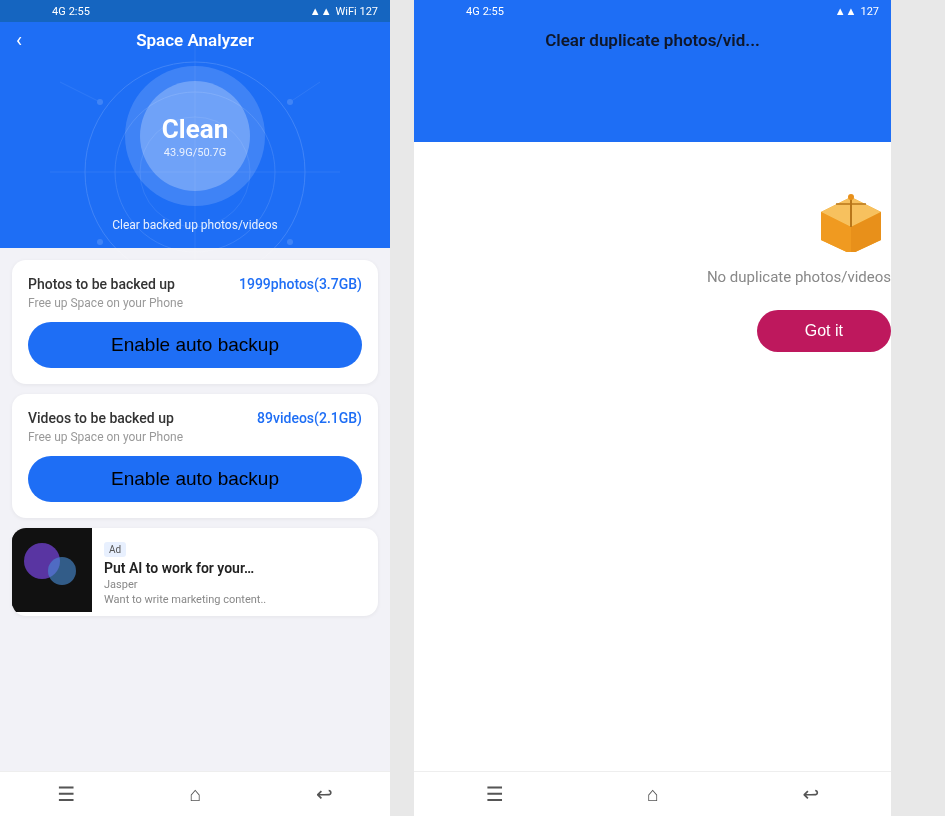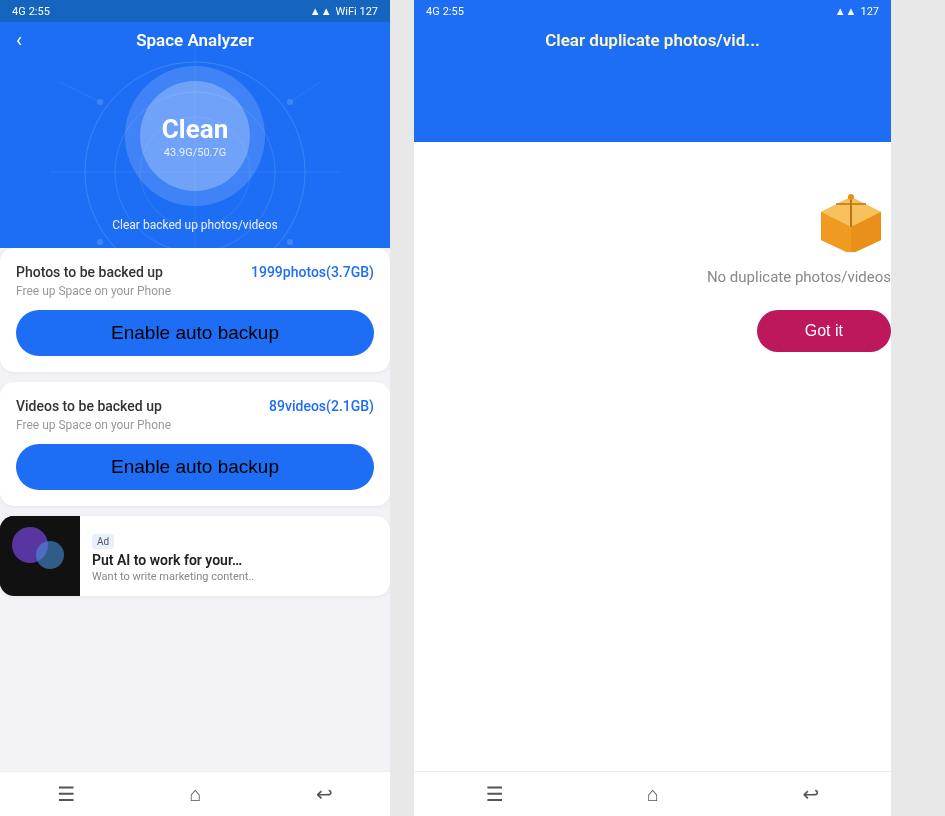--- a/index.html
+++ b/index.html
@@ -29,21 +29,21 @@
     .status-bar {
       background: #1565c0;
       color: white;
       font-size: 11px;
       padding: 4px 12px;
       display: flex;
       justify-content: space-between;
       align-items: center;
       min-height: 22px;
     }
-    .status-bar-left { display: flex; gap: 3px; align-items: center; }
+    .status-bar-left { display: flex; gap: 3px; align-items: center; margin-left: 40px; }
     .status-bar-right { display: flex; gap: 4px; align-items: center; }
 
     
     .blue-header {
       background: #1e6ef5;
       color: white;
       display: flex;
       flex-direction: column;
       align-items: center;
       padding-bottom: 16px;
@@ -126,20 +126,21 @@
       margin-top: 8px;
       position: relative;
       z-index: 1;
     }
 
     
     .scroll-content {
       flex: 1;
       background: #f2f2f7;
       overflow-y: auto;
+      padding: 12px;
       display: flex;
       flex-direction: column;
       gap: 10px;
     }
 
     
     .card {
       background: white;
       border-radius: 14px;
       padding: 16px;
@@ -256,21 +257,21 @@
     .right-nav-bar {
       width: 100%;
       display: flex;
       align-items: center;
       padding: 8px 16px;
       justify-content: center;
     }
     .right-nav-title {
       font-size: 17px;
       font-weight: 600;
-      color: #fef9c3;
+      color: #0f172a;
       text-align: center;
     }
 
     .blue-top-section {
       height: 120px;
       background: #1e6ef5;
       width: 100%;
     }
 
     .right-content {
@@ -398,20 +399,21 @@
 
         <svg width="80" height="80" viewBox="0 0 80 80" xmlns="http://www.w3.org/2000/svg">
           <rect width="80" height="80" fill="#111"></rect>
           <circle cx="30" cy="35" r="18" fill="#6c3fc7" opacity="0.8"></circle>
           <circle cx="50" cy="45" r="14" fill="#4a90d9" opacity="0.6"></circle>
         </svg>
       </div>
       <div class="ad-content">
         <span class="ad-badge">Ad</span>
         <div class="ad-title">Put AI to work for your…</div>
+        <div class="ad-company">Jasper</div>
         <div class="ad-subtitle">Want to write marketing content..</div>
       </div>
     </div>
 
   </div>
 
   <div class="bottom-nav">
     <span class="nav-icon">☰</span>
     <span class="nav-icon">⌂</span>
     <span class="nav-icon">↩</span>

